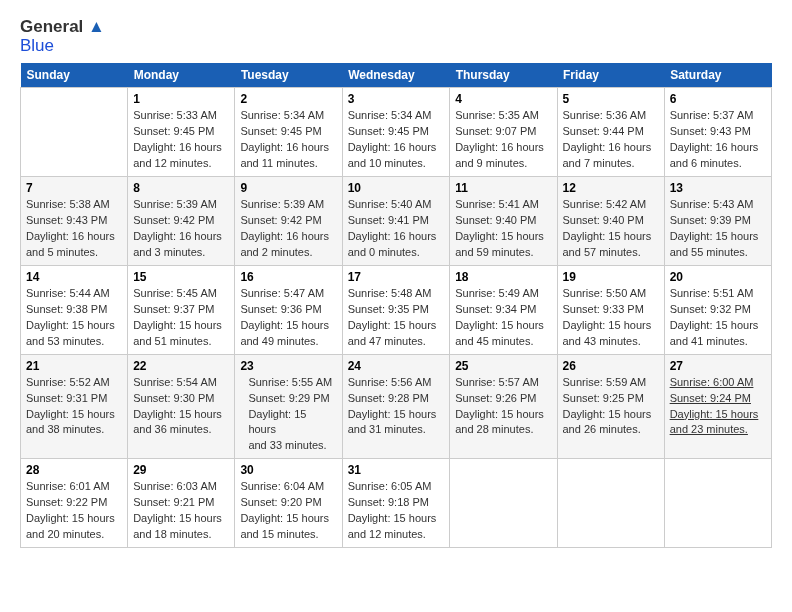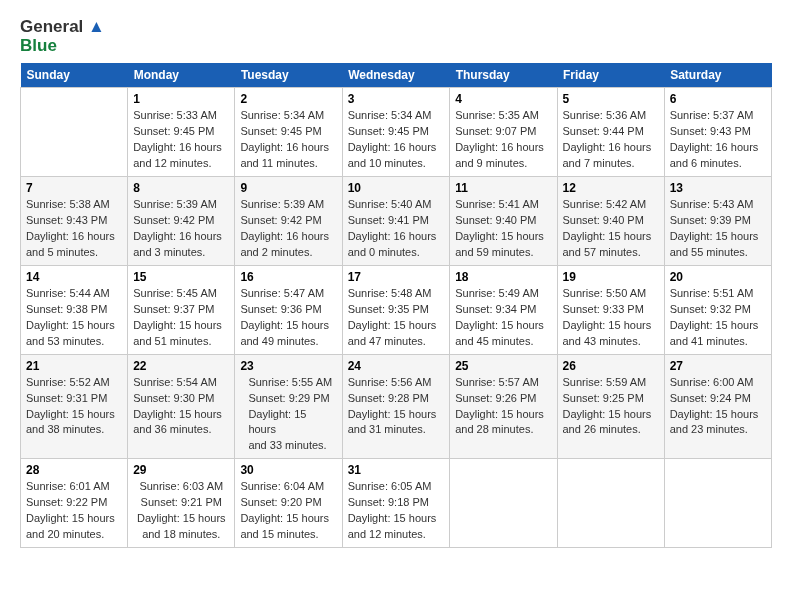--- a/index.html
+++ b/index.html
@@ -76,21 +76,21 @@
     }
   </style>
 </head>
 <body>
 
 <div class="container">
   <div class="header-row">
     <div class="logo">
   <div style="line-height:1.1;">
     <div style="font-size:17px;font-weight:bold;color:#333;">General<span style="color:#1a5fb4;"> ▲</span></div>
-    <div style="font-size:17px;font-weight:bold;color:#15803d;">Blue</div>
+    <div style="font-size:17px;font-weight:normal;color:#1d4ed8;">Blue</div>
   </div>
 </div>
     <div class="title-block">
       <div class="main-title"></div>
       <div class="subtitle"></div>
     </div>
   </div>
 
   <table>
     <thead>
@@ -290,37 +290,37 @@
           </td>
           <td>
             <span class="day-number">26</span>
             <div class="day-info" style="white-space: pre-line;">Sunrise: 5:59 AM
 Sunset: 9:25 PM
 Daylight: 15 hours
 and 26 minutes.</div>
           </td>
           <td>
             <span class="day-number">27</span>
-            <div class="day-info" style="white-space: pre-line;">Sunrise: 6:00 AM
+            <div class="day-info" style="white-space: pre-line; text-decoration: underline;">Sunrise: 6:00 AM
 Sunset: 9:24 PM
 Daylight: 15 hours
 and 23 minutes.</div>
           </td>
         </tr>
         <tr>
           <td>
             <span class="day-number">28</span>
             <div class="day-info" style="white-space: pre-line;">Sunrise: 6:01 AM
 Sunset: 9:22 PM
 Daylight: 15 hours
 and 20 minutes.</div>
           </td>
           <td>
             <span class="day-number">29</span>
-            <div class="day-info" style="white-space: pre-line; text-align: center;">Sunrise: 6:03 AM
+            <div class="day-info" style="white-space: pre-line;">Sunrise: 6:03 AM
 Sunset: 9:21 PM
 Daylight: 15 hours
 and 18 minutes.</div>
           </td>
           <td>
             <span class="day-number">30</span>
             <div class="day-info" style="white-space: pre-line;">Sunrise: 6:04 AM
 Sunset: 9:20 PM
 Daylight: 15 hours
 and 15 minutes.</div>

